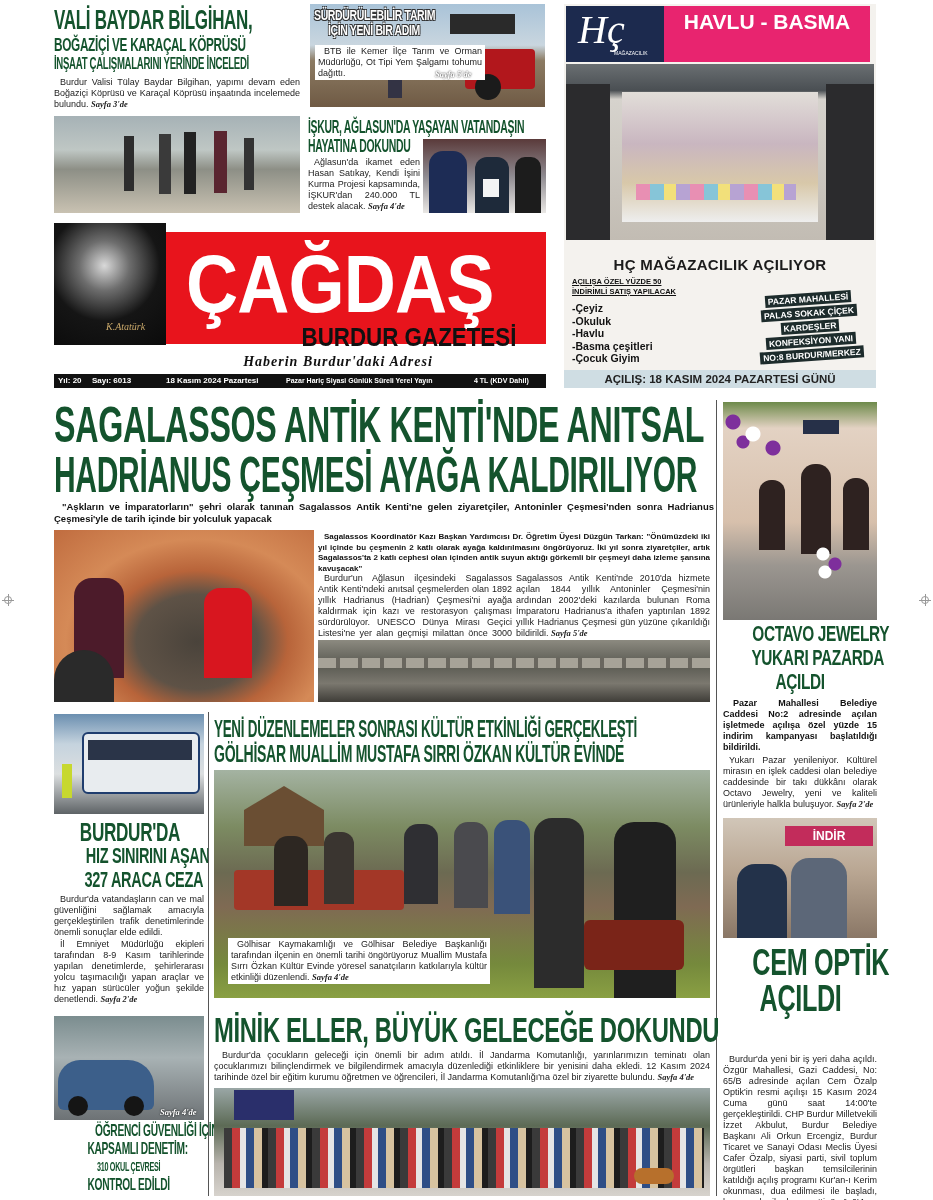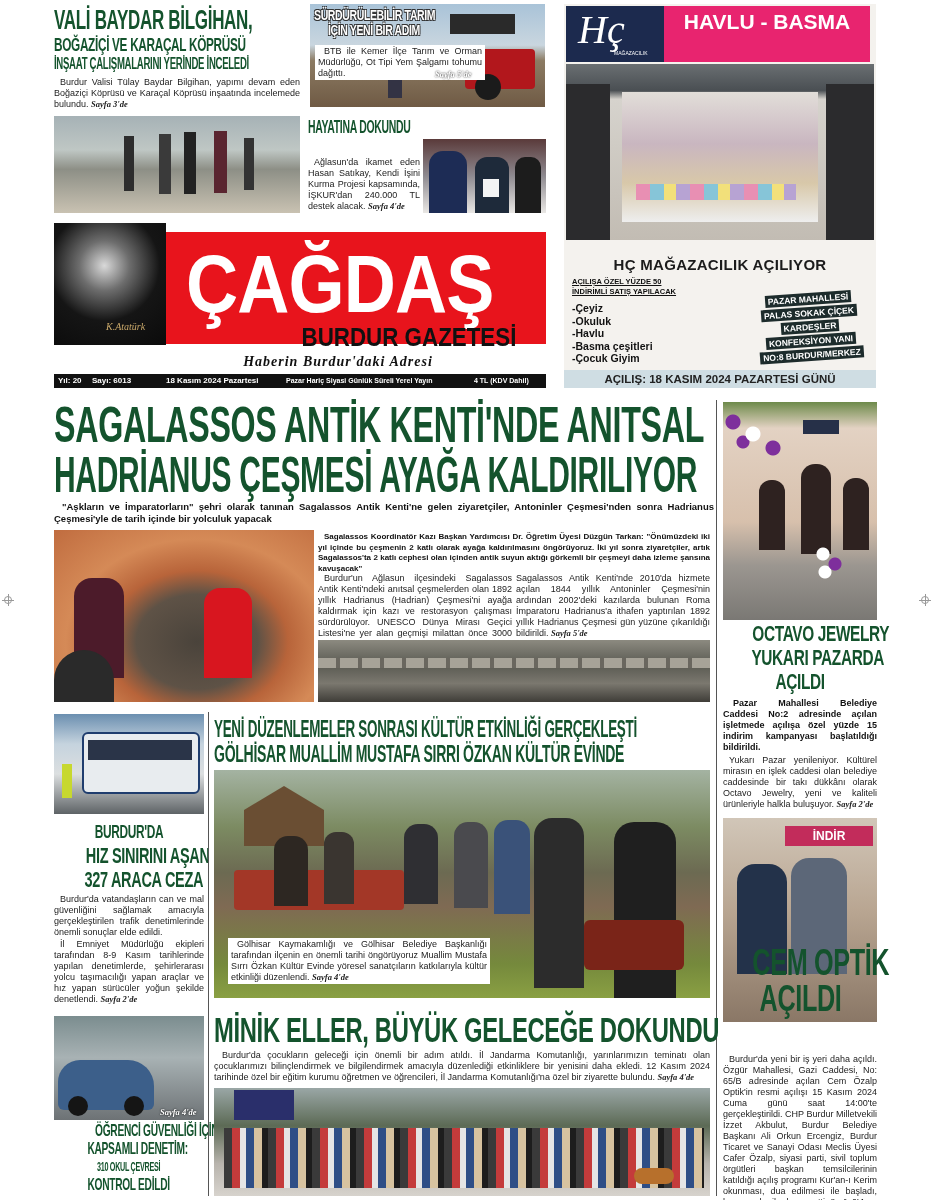--- a/index.html
+++ b/index.html
@@ -42,20 +42,21 @@
   <div class="abs" style="left:78px;top:72px;width:14px;height:22px;background:#334"></div>
 </div>
 <div class="abs" style="left:314px;top:8px;width:200px">
   <div class="hl" style="font-size:14px;line-height:15px;color:#fff;text-shadow:1px 1px 0 #333,-1px -1px 0 #333,1px -1px 0 #333,-1px 1px 0 #333"><span class="cond" style="transform:scaleX(0.75)">SÜRDÜRÜLEBİLİR TARIM</span></div>
   <div class="hl" style="font-size:14px;line-height:15px;color:#fff;margin-left:14px;text-shadow:1px 1px 0 #333,-1px -1px 0 #333,1px -1px 0 #333,-1px 1px 0 #333"><span class="cond" style="transform:scaleX(0.75)">İÇİN YENİ BİR ADIM</span></div>
 </div>
 <div class="abs body" style="left:315px;top:45px;width:170px;background:#fff;padding:1px 3px;text-indent:6px">BTB ile Kemer İlçe Tarım ve Orman Müdürlüğü, Ot Tipi Yem Şalgamı tohumu dağıttı.</div>
 <div class="abs sayfa" style="left:435px;top:69px;color:#fff;text-shadow:0 0 2px #000">Sayfa 5'de</div>
 
 <div class="abs" style="left:308px;top:118px;width:240px">
+  <div class="hl" style="font-size:18px;line-height:19px;height:19px"><span class="cond" style="transform:scaleX(0.58)">İŞKUR, AĞLASUN'DA YAŞAYAN VATANDAŞIN</span></div>
   <div class="hl" style="font-size:18px;line-height:19px;height:19px"><span class="cond" style="transform:scaleX(0.58)">HAYATINA DOKUNDU</span></div>
 </div>
 <p class="abs body" style="left:308px;top:157px;width:112px;text-indent:6px"><span>Ağlasun'da ikamet eden Hasan Satıkay, Kendi İşini Kurma Projesi kapsamında, İŞKUR'dan 240.000 TL destek alacak.</span> <span class="sayfa">Sayfa 4'de</span></p>
 <div class="photo" style="left:423px;top:139px;width:123px;height:74px;background:linear-gradient(180deg,#5a3a3a 0%,#8e8a90 50%,#e9e7e4 100%)">
   <div class="abs" style="left:6px;top:12px;width:38px;height:62px;background:#1d2c55;border-radius:14px 14px 0 0"></div>
   <div class="abs" style="left:52px;top:18px;width:34px;height:56px;background:#1e2a3a;border-radius:12px 12px 0 0"></div>
   <div class="abs" style="left:60px;top:40px;width:16px;height:18px;background:#f4f4f4"></div>
   <div class="abs" style="left:92px;top:18px;width:26px;height:56px;background:#1c1c1c;border-radius:10px 10px 0 0"></div>
 </div>
 
@@ -140,38 +141,38 @@
   <div class="abs" style="left:90px;top:140px;width:40px;height:40px;background:radial-gradient(circle at 10px 12px,#fff 6px,transparent 7px),radial-gradient(circle at 22px 22px,#7e2f9c 6px,transparent 7px),radial-gradient(circle at 12px 30px,#fff 6px,transparent 7px)"></div>
 </div>
 <div class="abs" style="left:723px;top:622px;width:154px;text-align:center">
   <div class="hl" style="font-size:22px;line-height:24px;height:24px"><span class="cond" style="transform:scaleX(0.70);transform-origin:center top">OCTAVO JEWELRY</span></div>
   <div class="hl" style="font-size:22px;line-height:24px;height:24px"><span class="cond" style="transform:scaleX(0.70);transform-origin:center top">YUKARI PAZARDA</span></div>
   <div class="hl" style="font-size:22px;line-height:24px;height:24px"><span class="cond" style="transform:scaleX(0.70);transform-origin:center top">AÇILDI</span></div>
 </div>
 <p class="abs" style="left:723px;top:698px;width:154px;font-size:9px;font-weight:bold;line-height:11px;text-align:justify;text-indent:10px">Pazar Mahallesi Belediye Caddesi No:2 adresinde açılan işletmede açılışa özel yüzde 15 indirim kampanyası başlatıldığı bildirildi.</p>
 <p class="abs body" style="left:723px;top:755px;width:154px;text-indent:6px"><span>Yukarı Pazar yenileniyor. Kültürel mirasın en işlek caddesi olan belediye caddesinde bir takı dükkânı olarak Octavo Jewelry, yeni ve kaliteli ürünleriyle halkla buluşuyor.</span> <span class="sayfa">Sayfa 2'de</span></p>
 
-<div class="photo" style="left:723px;top:818px;width:154px;height:204px;background:linear-gradient(180deg,#d1c6b8 0%,#b9a692 45%,#8a7766 100%)">
+<div class="photo" style="left:723px;top:818px;width:154px;height:120px;background:linear-gradient(180deg,#d1c6b8 0%,#b9a692 45%,#8a7766 100%)">
   <div class="abs" style="left:62px;top:8px;width:88px;height:20px;background:#c22c5b;color:#fff;font-weight:bold;font-size:12px;line-height:20px;text-align:center">İNDİR</div>
   <div class="abs" style="left:14px;top:46px;width:50px;height:110px;background:#23324a;border-radius:18px 18px 0 0"></div>
   <div class="abs" style="left:68px;top:40px;width:56px;height:116px;background:#5c6778;border-radius:18px 18px 0 0"></div>
 </div>
 <div class="abs" style="left:723px;top:945px;width:154px;text-align:center">
   <div class="hl" style="font-size:36px;line-height:36px;height:36px"><span class="cond" style="transform:scaleX(0.70);transform-origin:center top">CEM OPTİK</span></div>
   <div class="hl" style="font-size:36px;line-height:36px;height:36px"><span class="cond" style="transform:scaleX(0.70);transform-origin:center top">AÇILDI</span></div>
 </div>
 <p class="abs body" style="left:723px;top:1054px;width:154px;text-indent:6px"><span>Burdur'da yeni bir iş yeri daha açıldı. Özgür Mahallesi, Gazi Caddesi, No: 65/B adresinde açılan Cem Özalp Optik'in resmi açılışı 15 Kasım 2024 Cuma günü saat 14:00'te gerçekleştirildi. CHP Burdur Milletvekili İzzet Akbulut, Burdur Belediye Başkanı Ali Orkun Ercengiz, Burdur Ticaret ve Sanayi Odası Meclis Üyesi Cafer Özalp, siyasi parti, sivil toplum örgütleri başkan temsilcilerinin katıldığı açılış programı Kur'an-ı Kerim okunması, dua edilmesi ile başladı, konuşmalar ile devam etti.</span> <span class="sayfa">Sayfa 2'de</span></p>
 
 <div class="photo" style="left:54px;top:714px;width:150px;height:100px;background:linear-gradient(180deg,#6b8fb0 0%,#c5d3de 30%,#dcdfe0 60%,#5e6366 100%)">
   <div class="abs" style="left:28px;top:18px;width:118px;height:62px;background:#e8ecef;border-radius:6px;border:2px solid #1f3d6e"></div>
   <div class="abs" style="left:34px;top:26px;width:104px;height:20px;background:#2a3448"></div>
   <div class="abs" style="left:8px;top:50px;width:10px;height:34px;background:#c7d82f"></div>
 </div>
 <div class="abs" style="left:54px;top:820px;width:150px;text-align:center">
-  <div class="hl" style="font-size:18px;line-height:24px;height:24px"><span class="cond" style="transform:scaleX(0.66);transform-origin:center top">BURDUR'DA</span></div>
+  <div class="hl" style="font-size:26px;line-height:24px;height:24px"><span class="cond" style="transform:scaleX(0.66);transform-origin:center top">BURDUR'DA</span></div>
   <div class="hl" style="font-size:22px;line-height:24px;height:24px"><span class="cond" style="transform:scaleX(0.66);transform-origin:center top">HIZ SINIRINI AŞAN</span></div>
   <div class="hl" style="font-size:22px;line-height:24px;height:24px"><span class="cond" style="transform:scaleX(0.66);transform-origin:center top">327 ARACA CEZA</span></div>
 </div>
 <p class="abs body" style="left:54px;top:894px;width:150px;text-indent:6px">Burdur'da vatandaşların can ve mal güvenliğini sağlamak amacıyla gerçekleştirilen trafik denetimlerinde önemli sonuçlar elde edildi.</p>
 <p class="abs body" style="left:54px;top:939px;width:150px;text-indent:6px"><span>İl Emniyet Müdürlüğü ekipleri tarafından 8-9 Kasım tarihlerinde yapılan denetimlerde, şehirlerarası yolcu taşımacılığı yapan araçlar ve hız yapan sürücüler yoğun şekilde denetlendi.</span> <span class="sayfa">Sayfa 2'de</span></p>
 
 <div class="photo" style="left:54px;top:1016px;width:150px;height:104px;background:linear-gradient(180deg,#7b8d8f 0%,#a8b2b4 40%,#6d7275 100%)">
   <div class="abs" style="left:4px;top:44px;width:96px;height:50px;background:#3c5f8a;border-radius:22px 26px 6px 6px"></div>
   <div class="abs" style="left:14px;top:80px;width:20px;height:20px;background:#151515;border-radius:50%"></div>
   <div class="abs" style="left:70px;top:80px;width:20px;height:20px;background:#151515;border-radius:50%"></div>

